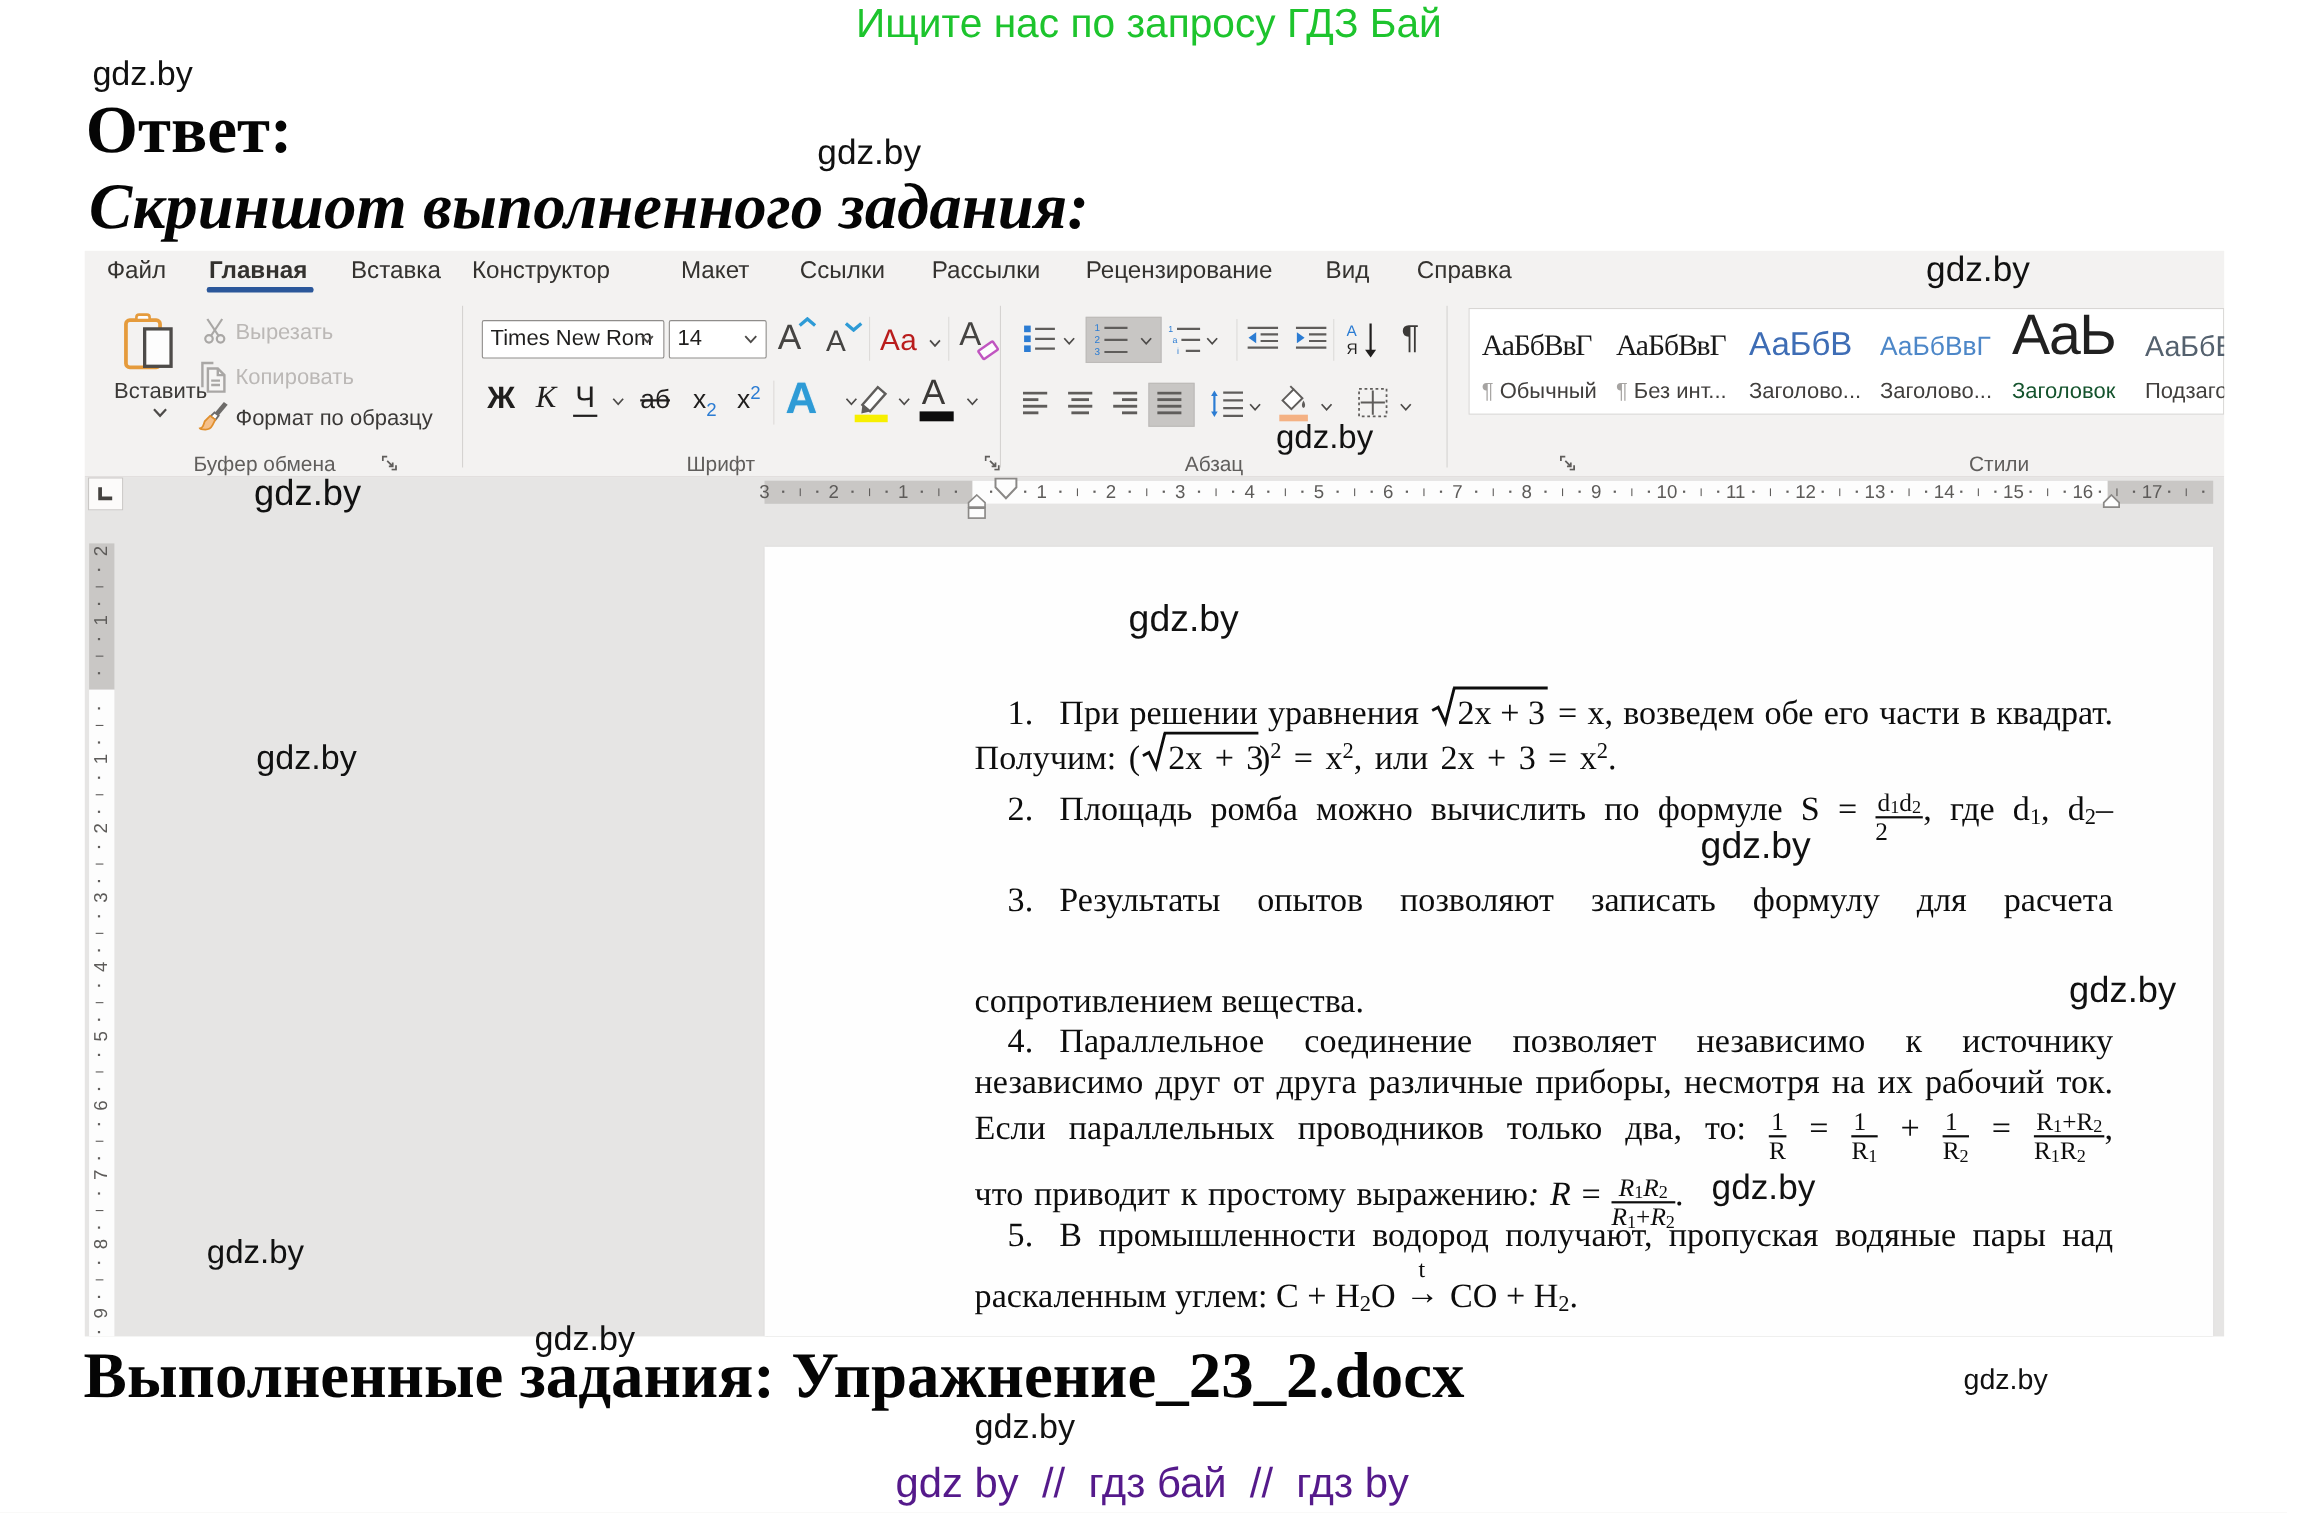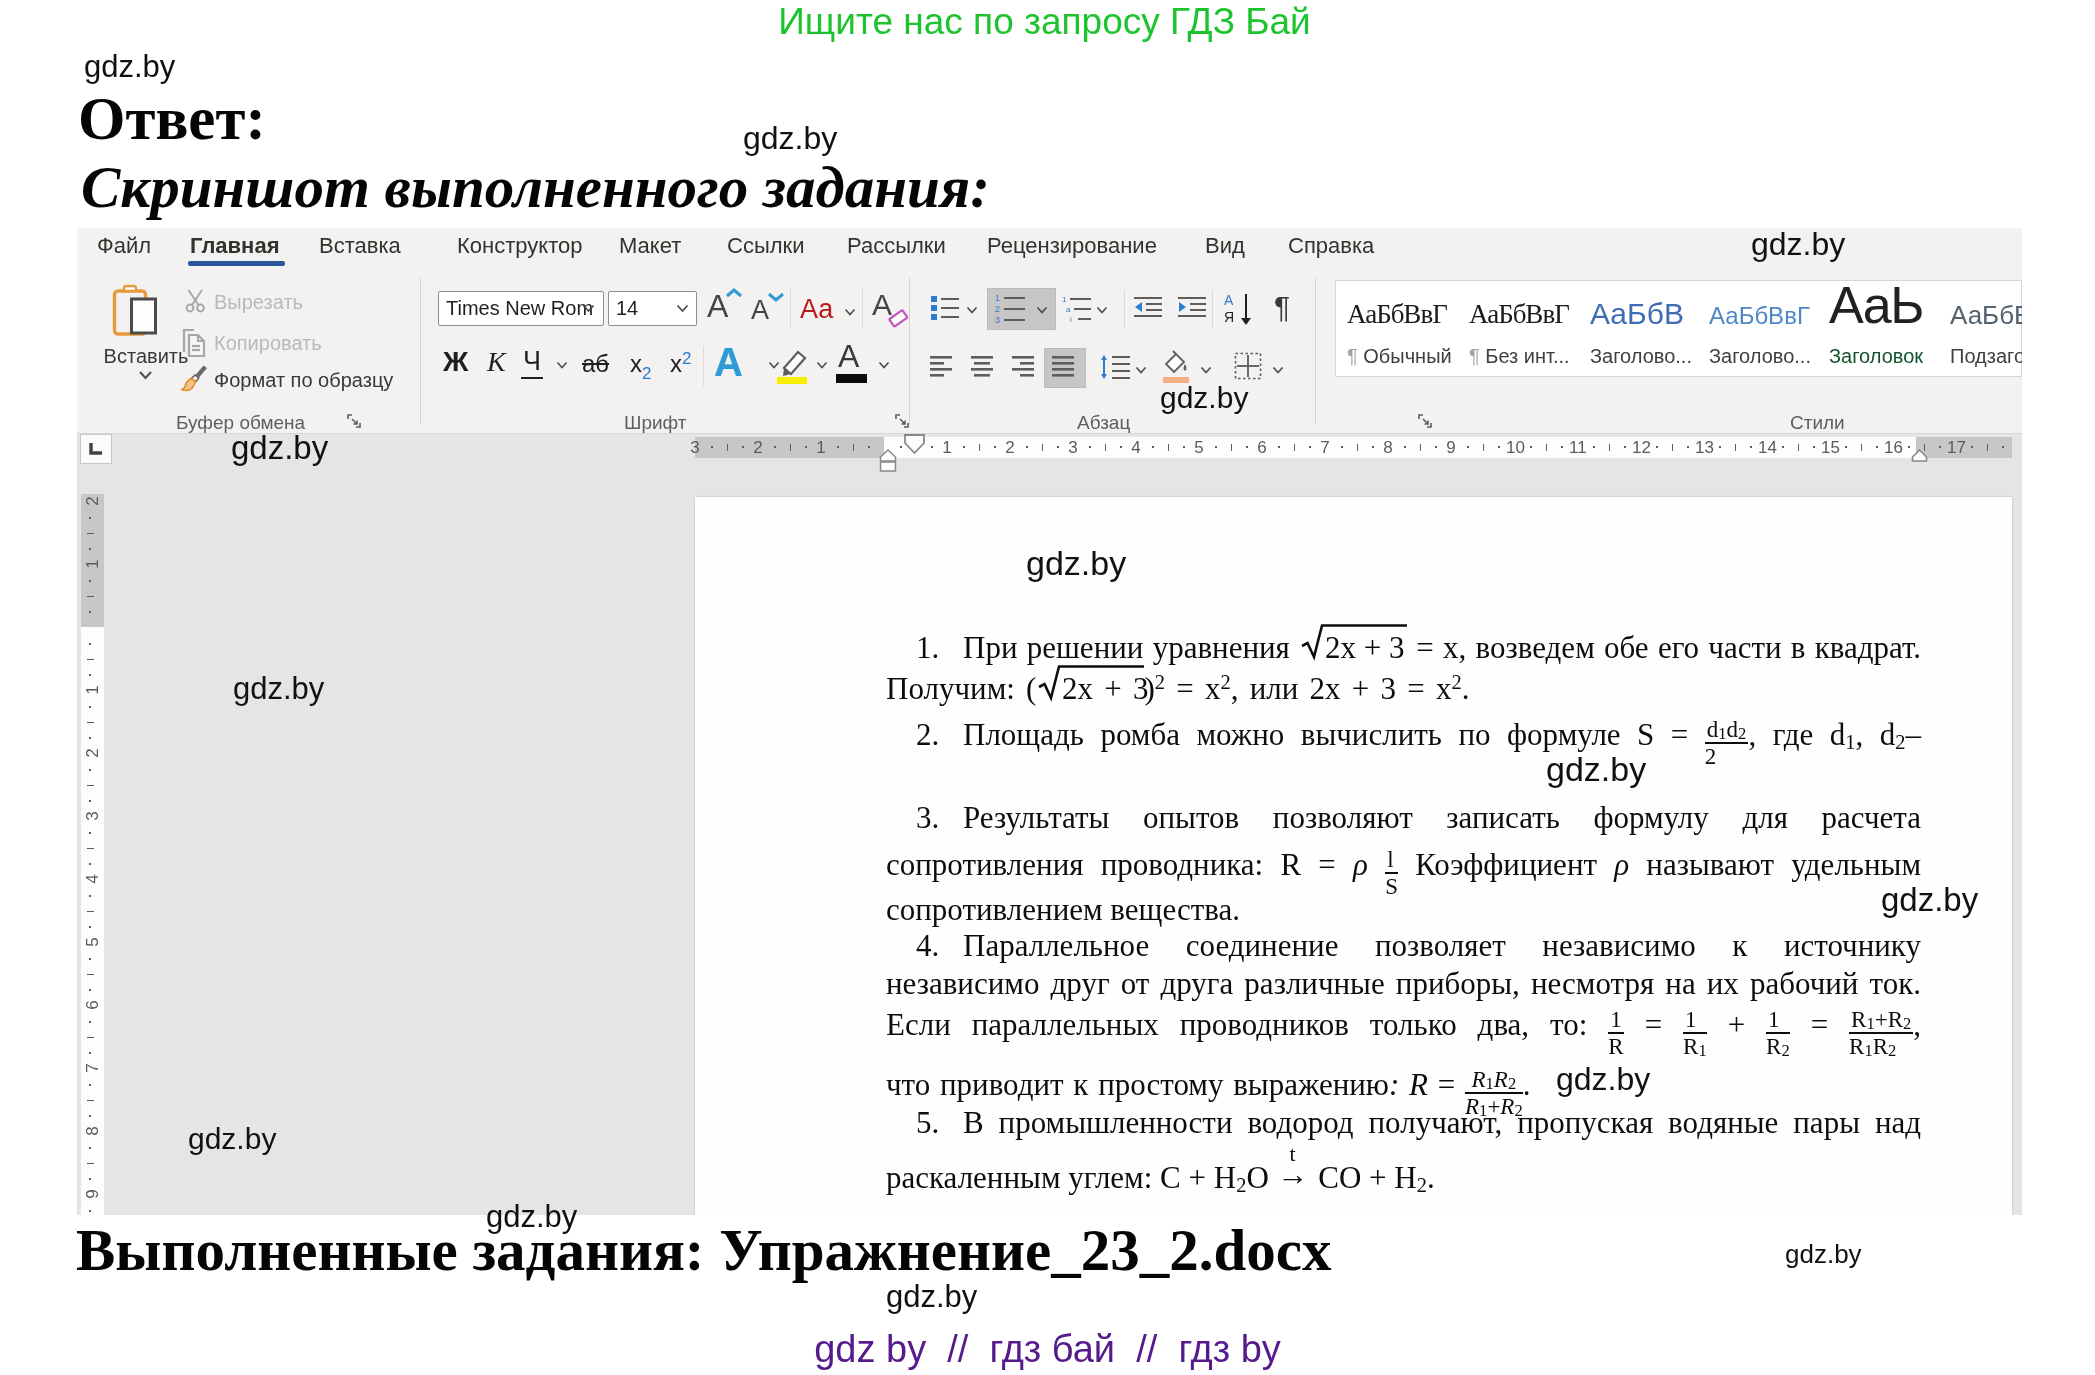--- a/index.html
+++ b/index.html
@@ -46,21 +46,21 @@
 <div class="wm" style="left:1881px;top:883px;font-size:33px;">gdz.by</div>
 <div class="wm" style="left:1556px;top:1063px;font-size:32px;">gdz.by</div>
 <div class="wm" style="left:188px;top:1124px;font-size:30px;">gdz.by</div>
 <div class="wm" style="left:486px;top:1201px;font-size:31px;">gdz.by</div>
 <div class="wm" style="left:1785px;top:1241px;font-size:26px;">gdz.by</div>
 <div class="wm" style="left:886px;top:1281px;font-size:31px;">gdz.by</div>
 <div id="win">
 <div class="tab" style="left:20px;">Файл</div>
 <div class="tab" style="left:113px;font-weight:bold;">Главная</div>
 <div class="tab" style="left:242px;">Вставка</div>
-<div class="tab" style="left:380px;text-align:center;">Конструктор</div>
+<div class="tab" style="left:352px;text-align:center;">Конструктор</div>
 <div class="tab" style="left:542px;">Макет</div>
 <div class="tab" style="left:650px;">Ссылки</div>
 <div class="tab" style="left:770px;">Рассылки</div>
 <div class="tab" style="left:910px;">Рецензирование</div>
 <div class="tab" style="left:1128px;">Вид</div>
 <div class="tab" style="left:1211px;">Справка</div>
 <div class="abs" style="left:111px;top:33px;width:97px;height:5px;background:#2b579a;border-radius:2px;"></div>
 <div class="sep" style="left:343px;top:50px;height:147px;"></div>
 <div class="sep" style="left:832px;top:50px;height:147px;"></div>
 <div class="sep" style="left:1238px;top:50px;height:147px;"></div>
@@ -487,21 +487,20 @@
             <text x="26" y="38" font-size="31" fill="#0d0d0d" font-family="Liberation Serif">2x + 3</text>
           </svg></span>)<sup>2</sup> = x<sup>2</sup>, или 2x + 3 = x<sup>2</sup>.</span></div>
 <div class="abs" style="left:191px;top:219px;width:1035px;">
       <span class="num docline" style="top:0;">2.</span>
       <div id="L3" class="jline" style="left:77px;top:0;right:0;">Площадь ромба можно вычислить по формуле S = <span class="frac"><span class="fn">d<sub>1</sub>d<sub>2</sub></span><span class="fd">2</span></span>, где d<sub>1</sub>, d<sub>2</sub>–</div>
     </div>
 <div class="abs" style="left:191px;top:302px;width:1035px;">
       <span class="num docline" style="top:0;">3.</span>
       <div id="L5" class="jline" style="left:77px;top:0;right:0;">Результаты опытов позволяют записать формулу для расчета</div>
     </div>
-<div id="L6" class="jline" style="left:191px;top:349px;width:1035px;">сопротивления проводника: R = <span style="font-style:italic;">ρ</span> <span class="frac"><span class="fn">l</span><span class="fd">S</span></span> Коэффициент <span style="font-style:italic;">ρ</span> называют удельным</div>
 <div id="L7" class="docline" style="left:191px;top:394px;width:1035px;">сопротивлением вещества.</div>
 <div class="abs" style="left:191px;top:430px;width:1035px;">
       <span class="num docline" style="top:0;">4.</span>
       <div id="L8" class="jline" style="left:77px;top:0;right:0;">Параллельное соединение позволяет независимо к источнику</div>
     </div>
 <div id="L9" class="jline" style="left:191px;top:468px;width:1035px;">независимо друг от друга различные приборы, несмотря на их рабочий ток.</div>
 <div id="L10" class="jline" style="left:191px;top:509px;width:1035px;">Если параллельных проводников только два, то: <span class="frac"><span class="fn">1</span><span class="fd">R</span></span> = <span class="frac"><span class="fn">1</span><span class="fd">R<sub>1</sub></span></span> + <span class="frac"><span class="fn">1</span><span class="fd">R<sub>2</sub></span></span> = <span class="frac"><span class="fn">R<sub>1</sub>+R<sub>2</sub></span><span class="fd">R<sub>1</sub>R<sub>2</sub></span></span>,</div>
 <div id="L11" class="docline" style="left:191px;top:569px;width:1035px;"><span style="word-spacing:2px;">что приводит к простому выражению<span style="font-style:italic;">: R</span> = <span class="frac"><span class="fn"><i>R</i><sub>1</sub><i>R</i><sub>2</sub></span><span class="fd"><i>R</i><sub>1</sub>+<i>R</i><sub>2</sub></span></span>.</span></div>
 <div class="abs" style="left:191px;top:607px;width:1035px;">
       <span class="num docline" style="top:0;">5.</span>

